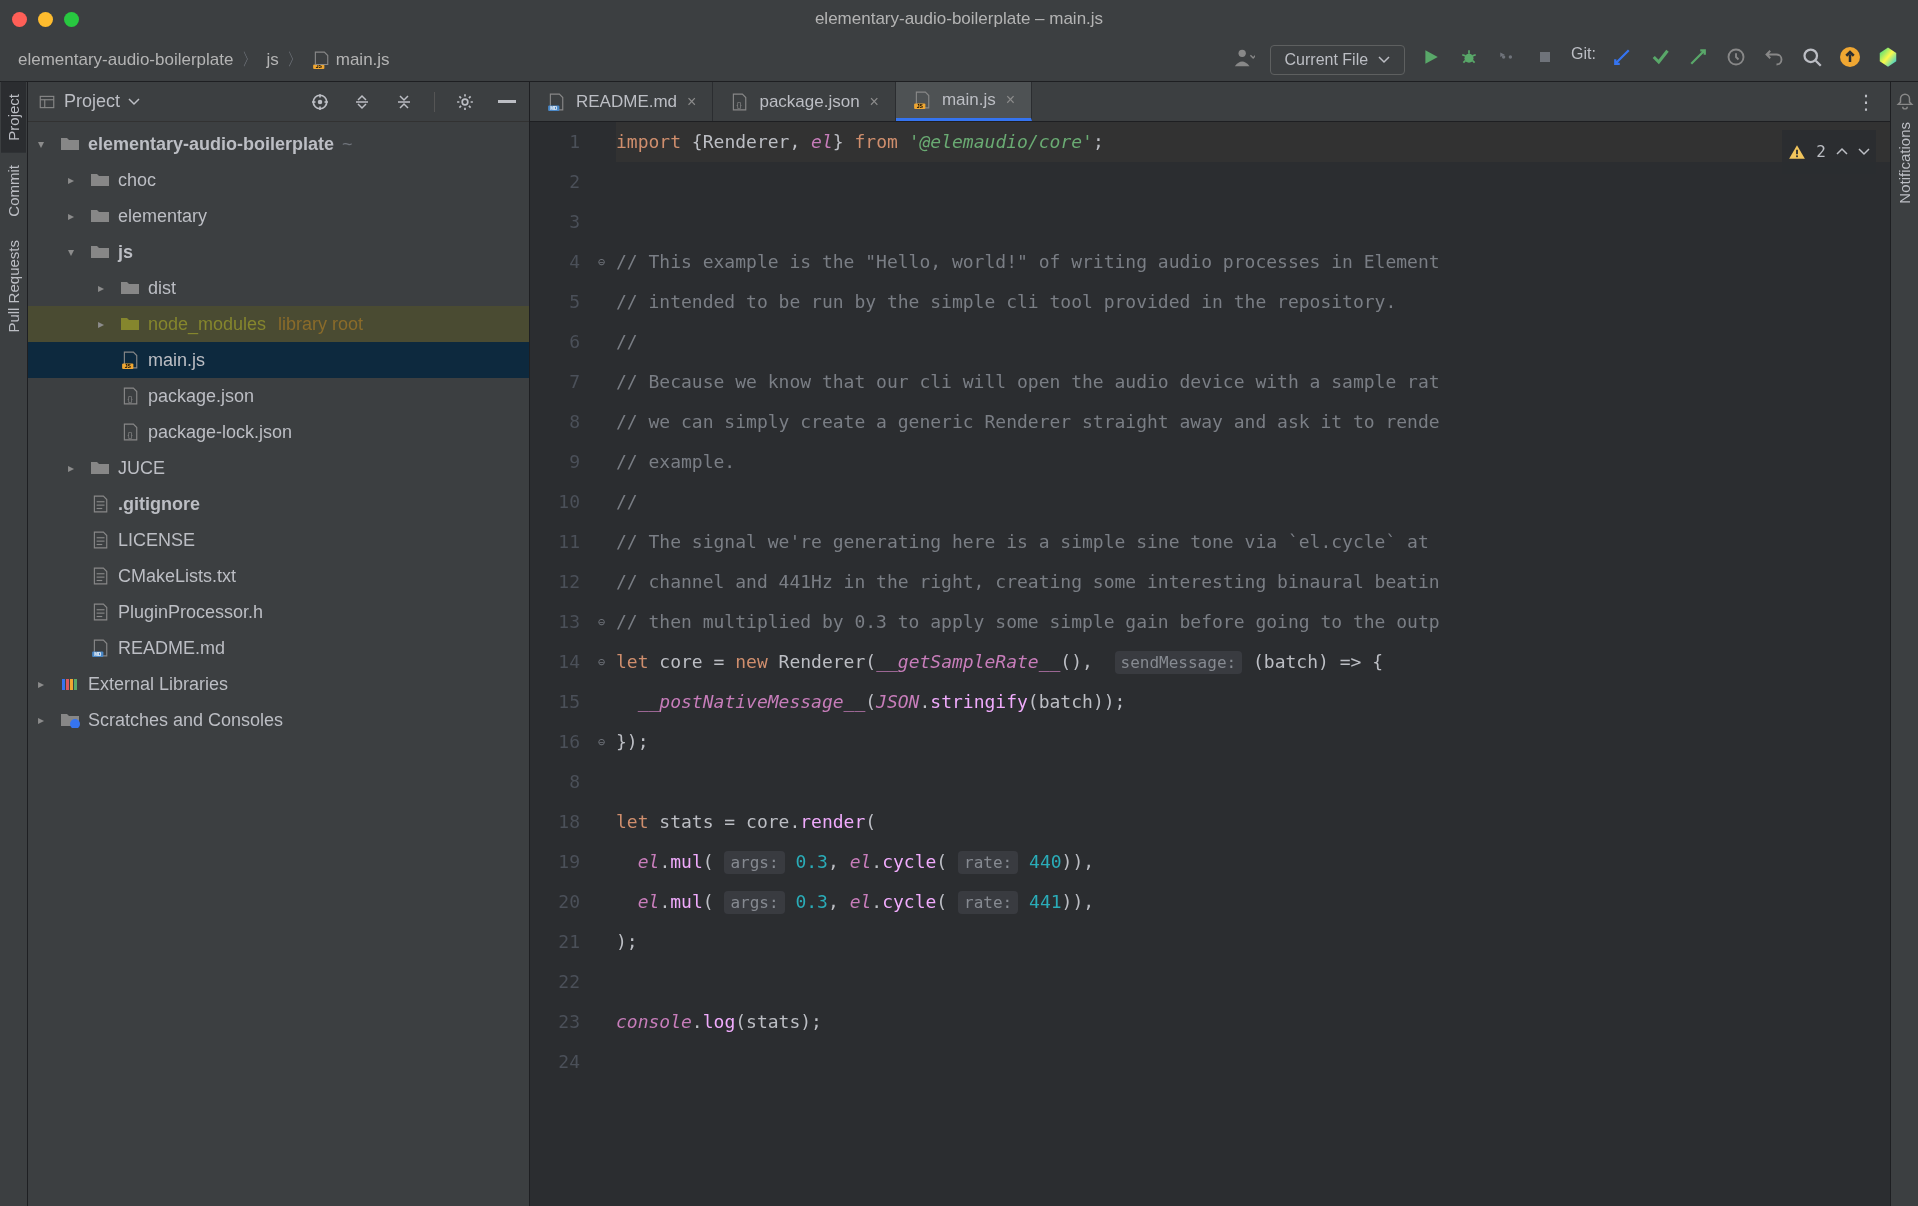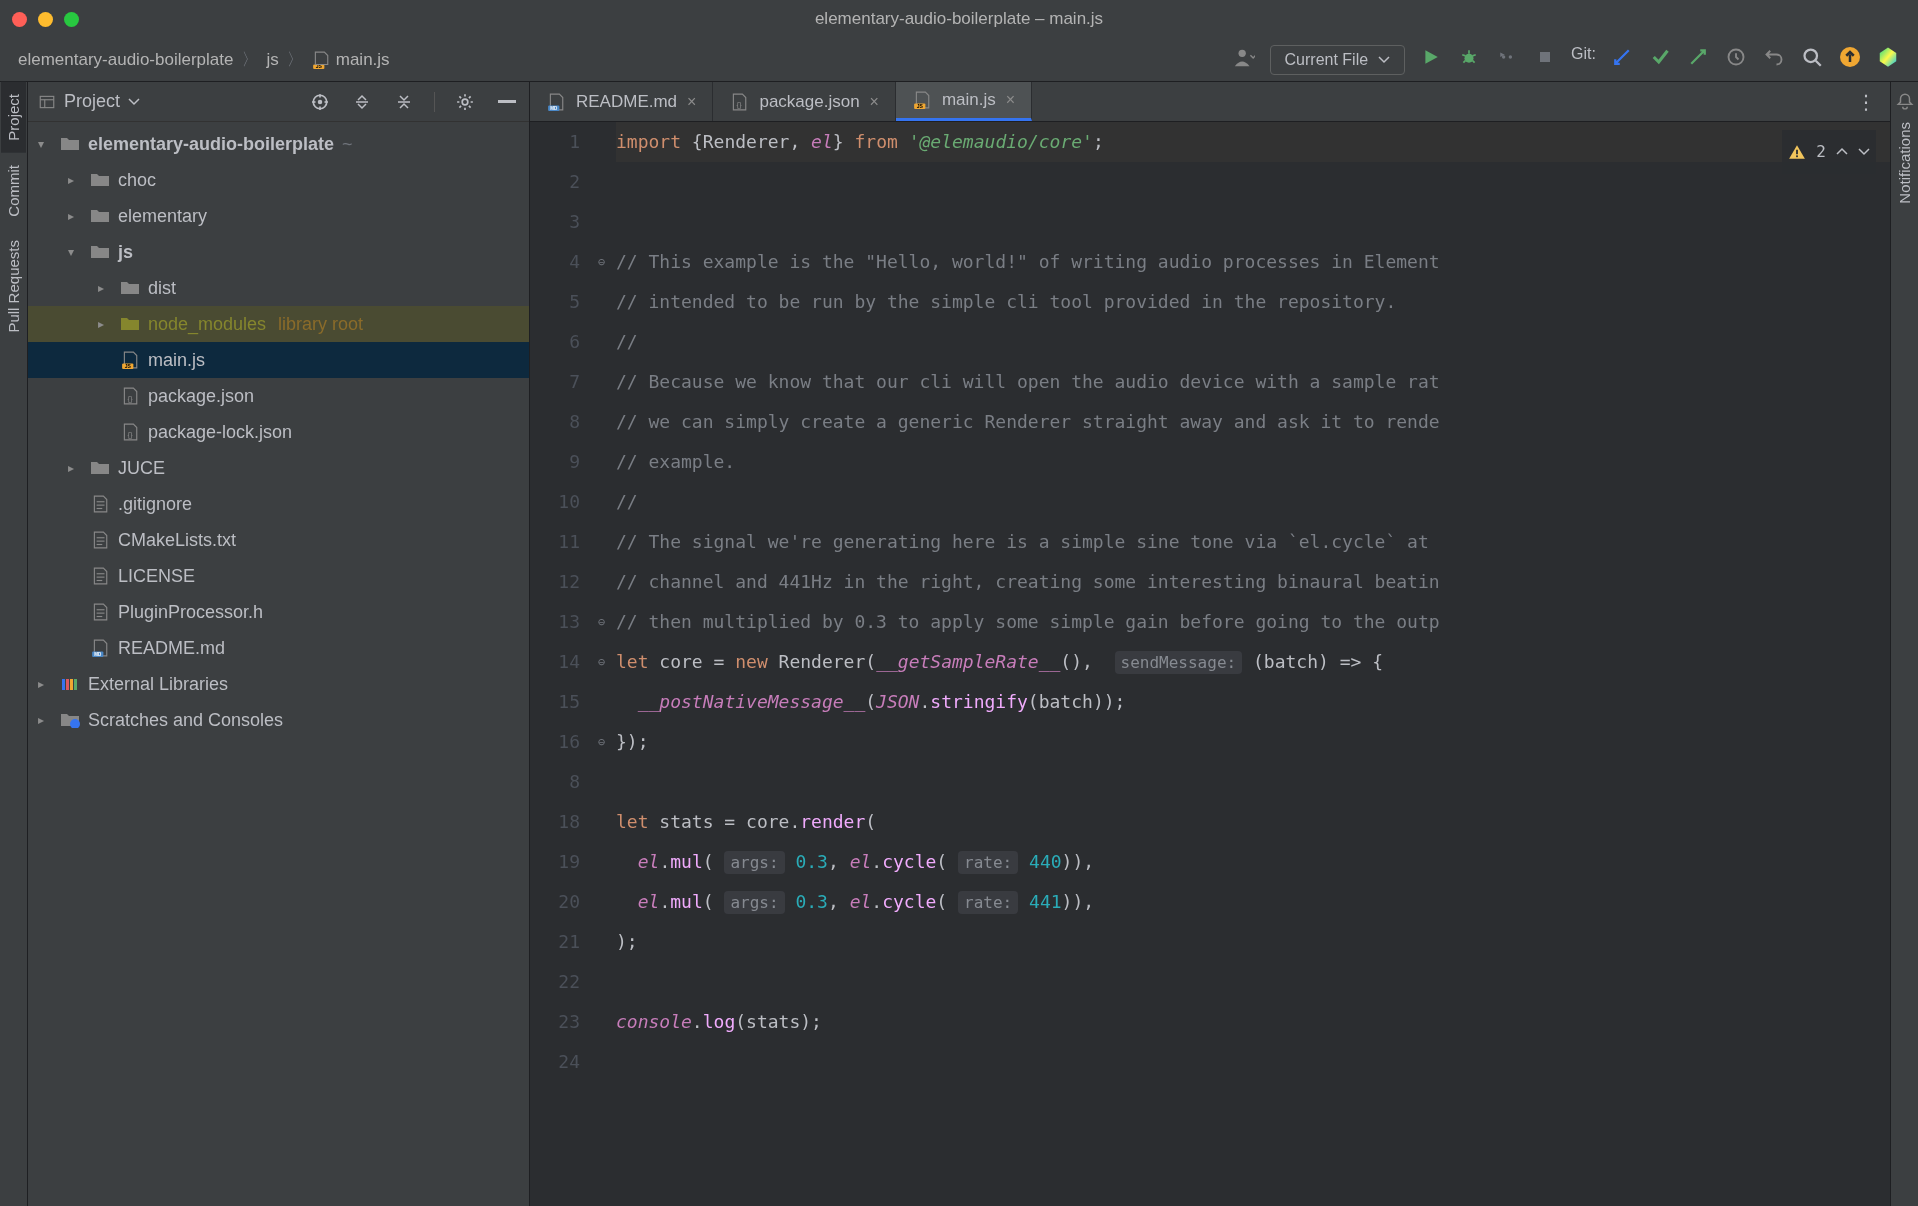--- a/index.html
+++ b/index.html
@@ -515,21 +515,21 @@
         </div>
         <div class="tree-row" style="padding-left: 40px;">
           <span class="tree-chevron">▸</span>
           <span class="tree-icon">
             <svg width="20" height="16" viewBox="0 0 20 16">
               <path d="M1 2 h6 l2 2 h10 v10 h-18 z" fill="#878787"></path>
             </svg>
           </span>
           <span class="tree-label">JUCE</span>
         </div>
-        <div class="tree-row" style="padding-left: 40px;">
+        <div class="tree-row" style="padding-left: 40px; font-weight: bold;">
           <span class="tree-chevron"></span>
           <span class="tree-icon">
             <svg width="18" height="18" viewBox="0 0 16 16">
               <path d="M3 1 h8 l3 3 v11 h-11 z" fill="none" stroke="#888"></path>
               <line x1="5" y1="6" x2="12" y2="6" stroke="#888"></line>
               <line x1="5" y1="9" x2="12" y2="9" stroke="#888"></line>
               <line x1="5" y1="12" x2="10" y2="12" stroke="#888"></line>
             </svg>
           </span>
           <span class="tree-label">.gitignore</span>
@@ -537,33 +537,33 @@
         <div class="tree-row" style="padding-left: 40px;">
           <span class="tree-chevron"></span>
           <span class="tree-icon">
             <svg width="18" height="18" viewBox="0 0 16 16">
               <path d="M3 1 h8 l3 3 v11 h-11 z" fill="none" stroke="#888"></path>
               <line x1="5" y1="6" x2="12" y2="6" stroke="#888"></line>
               <line x1="5" y1="9" x2="12" y2="9" stroke="#888"></line>
               <line x1="5" y1="12" x2="10" y2="12" stroke="#888"></line>
             </svg>
           </span>
-          <span class="tree-label">CMakeLists.txt</span>
+          <span class="tree-label">LICENSE</span>
         </div>
         <div class="tree-row" style="padding-left: 40px;">
           <span class="tree-chevron"></span>
           <span class="tree-icon">
             <svg width="18" height="18" viewBox="0 0 16 16">
               <path d="M3 1 h8 l3 3 v11 h-11 z" fill="none" stroke="#888"></path>
               <line x1="5" y1="6" x2="12" y2="6" stroke="#888"></line>
               <line x1="5" y1="9" x2="12" y2="9" stroke="#888"></line>
               <line x1="5" y1="12" x2="10" y2="12" stroke="#888"></line>
             </svg>
           </span>
-          <span class="tree-label">LICENSE</span>
+          <span class="tree-label">CMakeLists.txt</span>
         </div>
         <div class="tree-row" style="padding-left: 40px;">
           <span class="tree-chevron"></span>
           <span class="tree-icon">
             <svg width="18" height="18" viewBox="0 0 16 16">
               <path d="M3 1 h8 l3 3 v11 h-11 z" fill="none" stroke="#888"></path>
               <line x1="5" y1="6" x2="12" y2="6" stroke="#888"></line>
               <line x1="5" y1="9" x2="12" y2="9" stroke="#888"></line>
               <line x1="5" y1="12" x2="10" y2="12" stroke="#888"></line>
             </svg>

